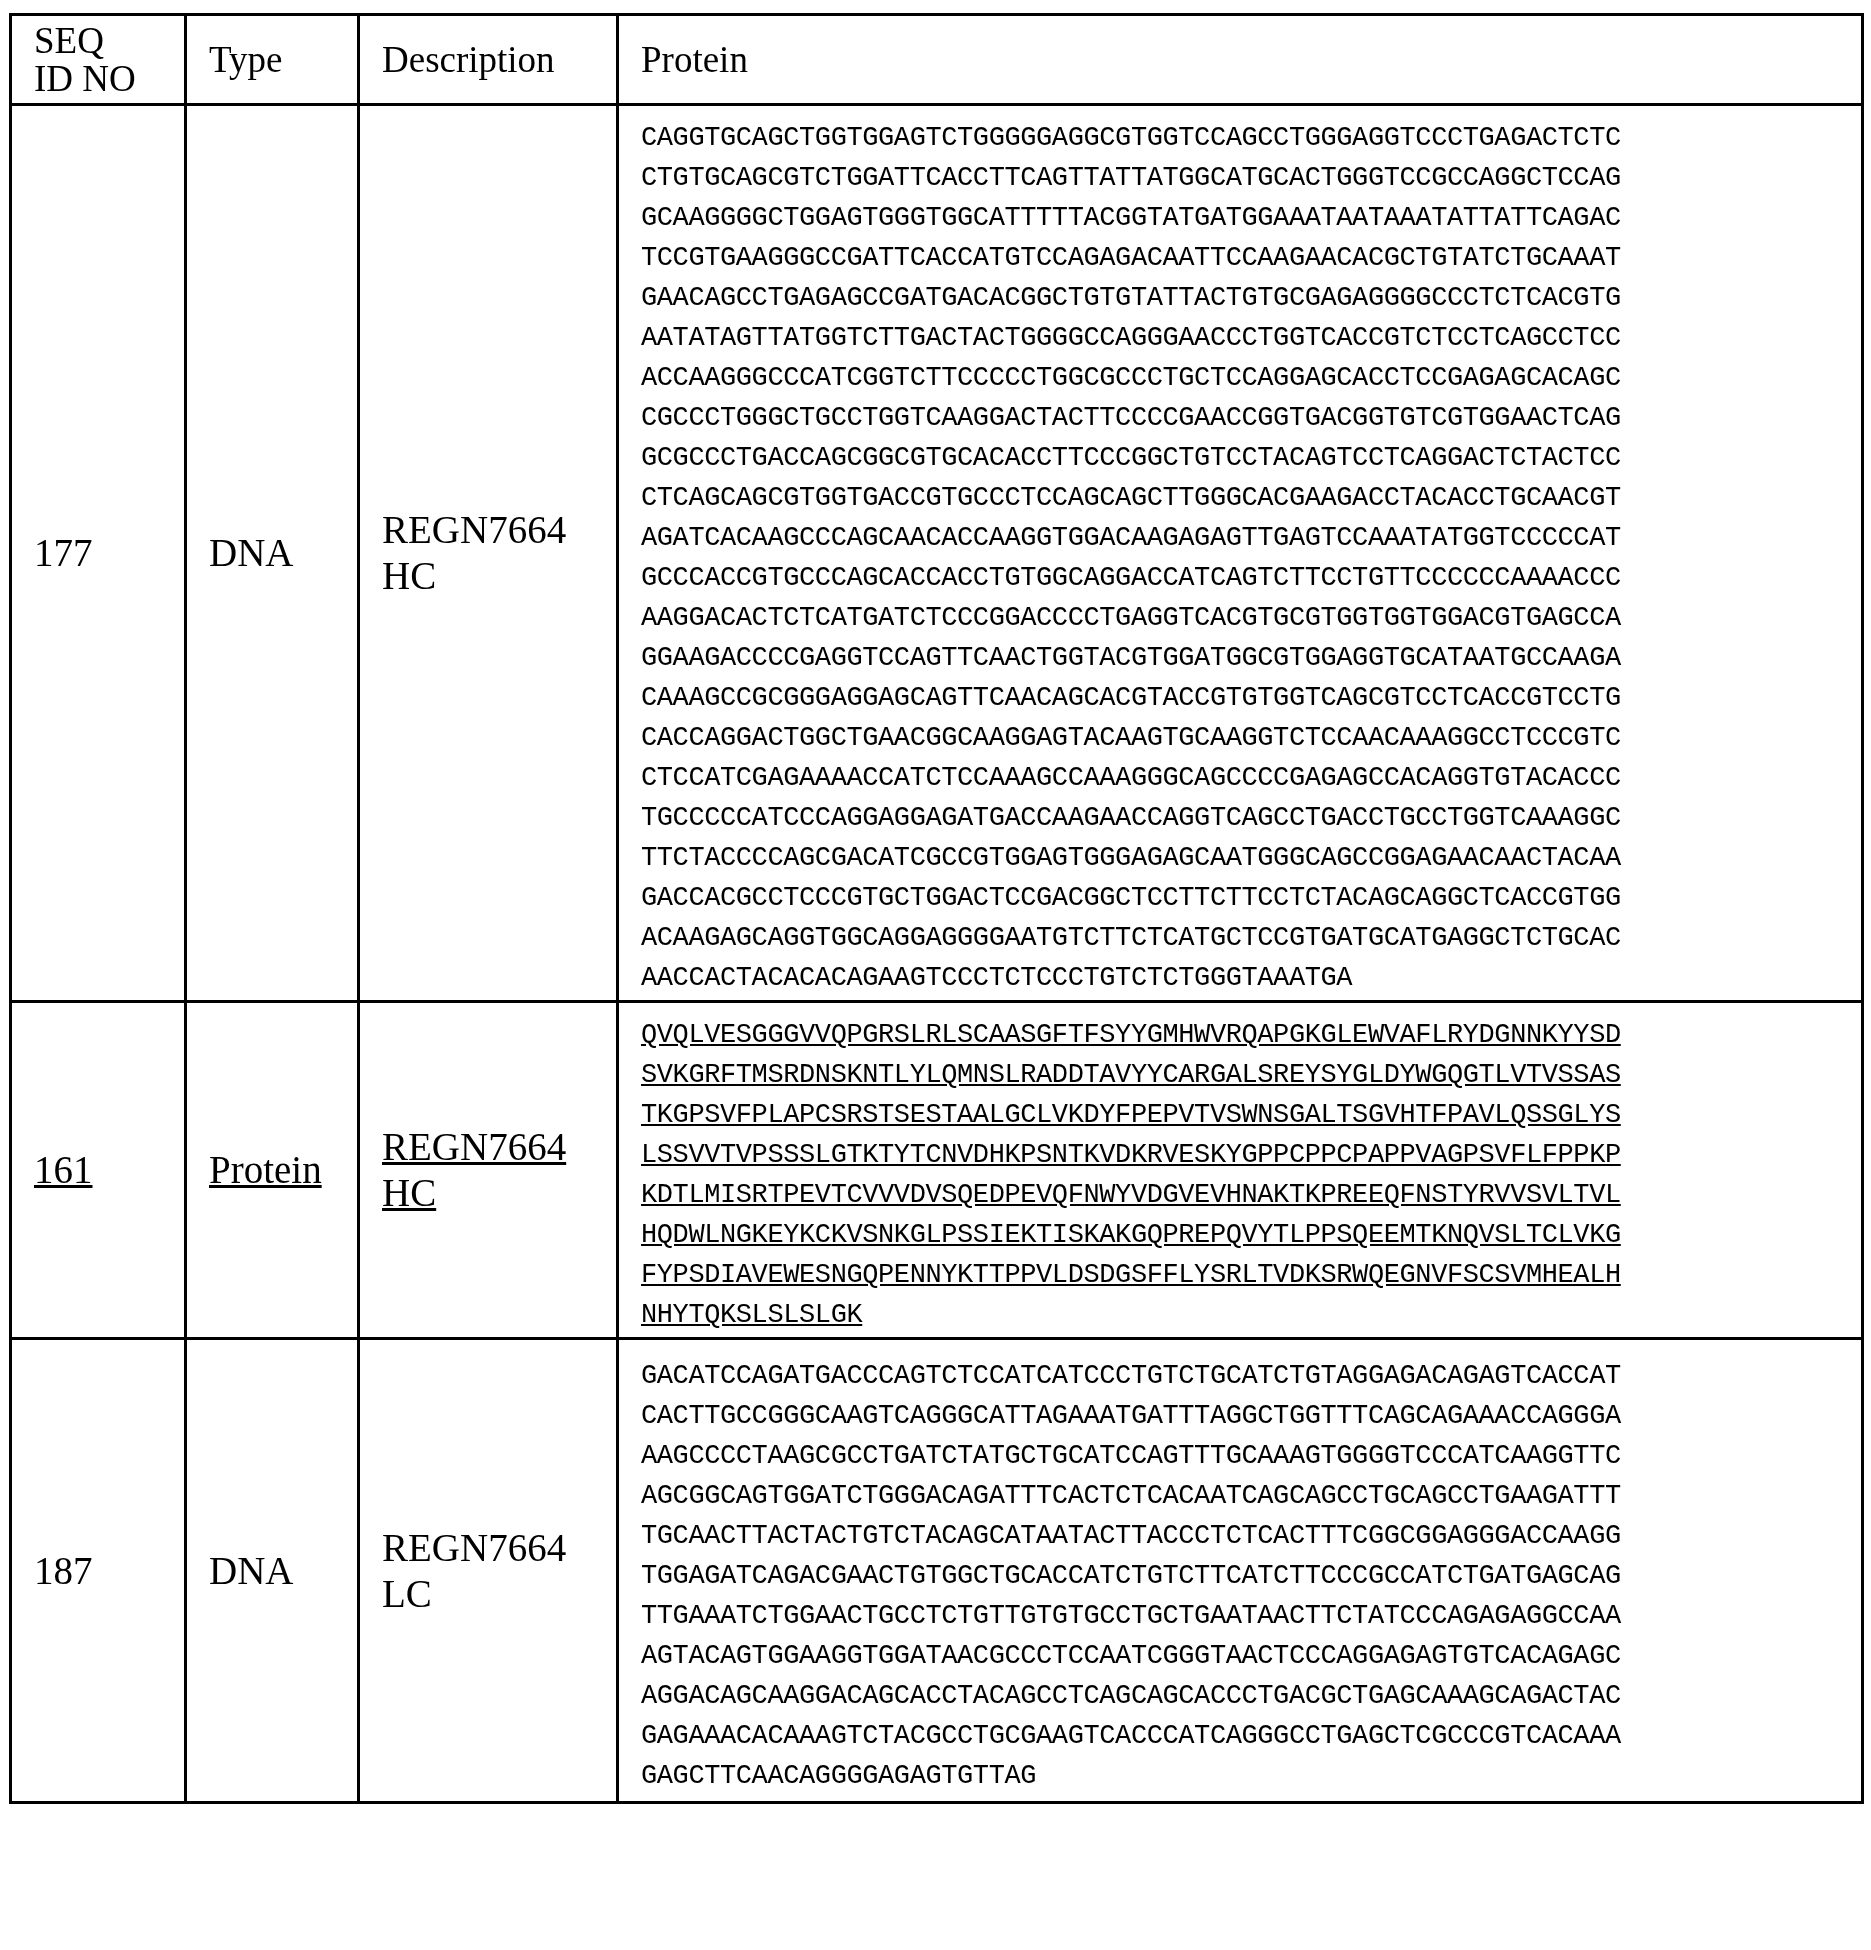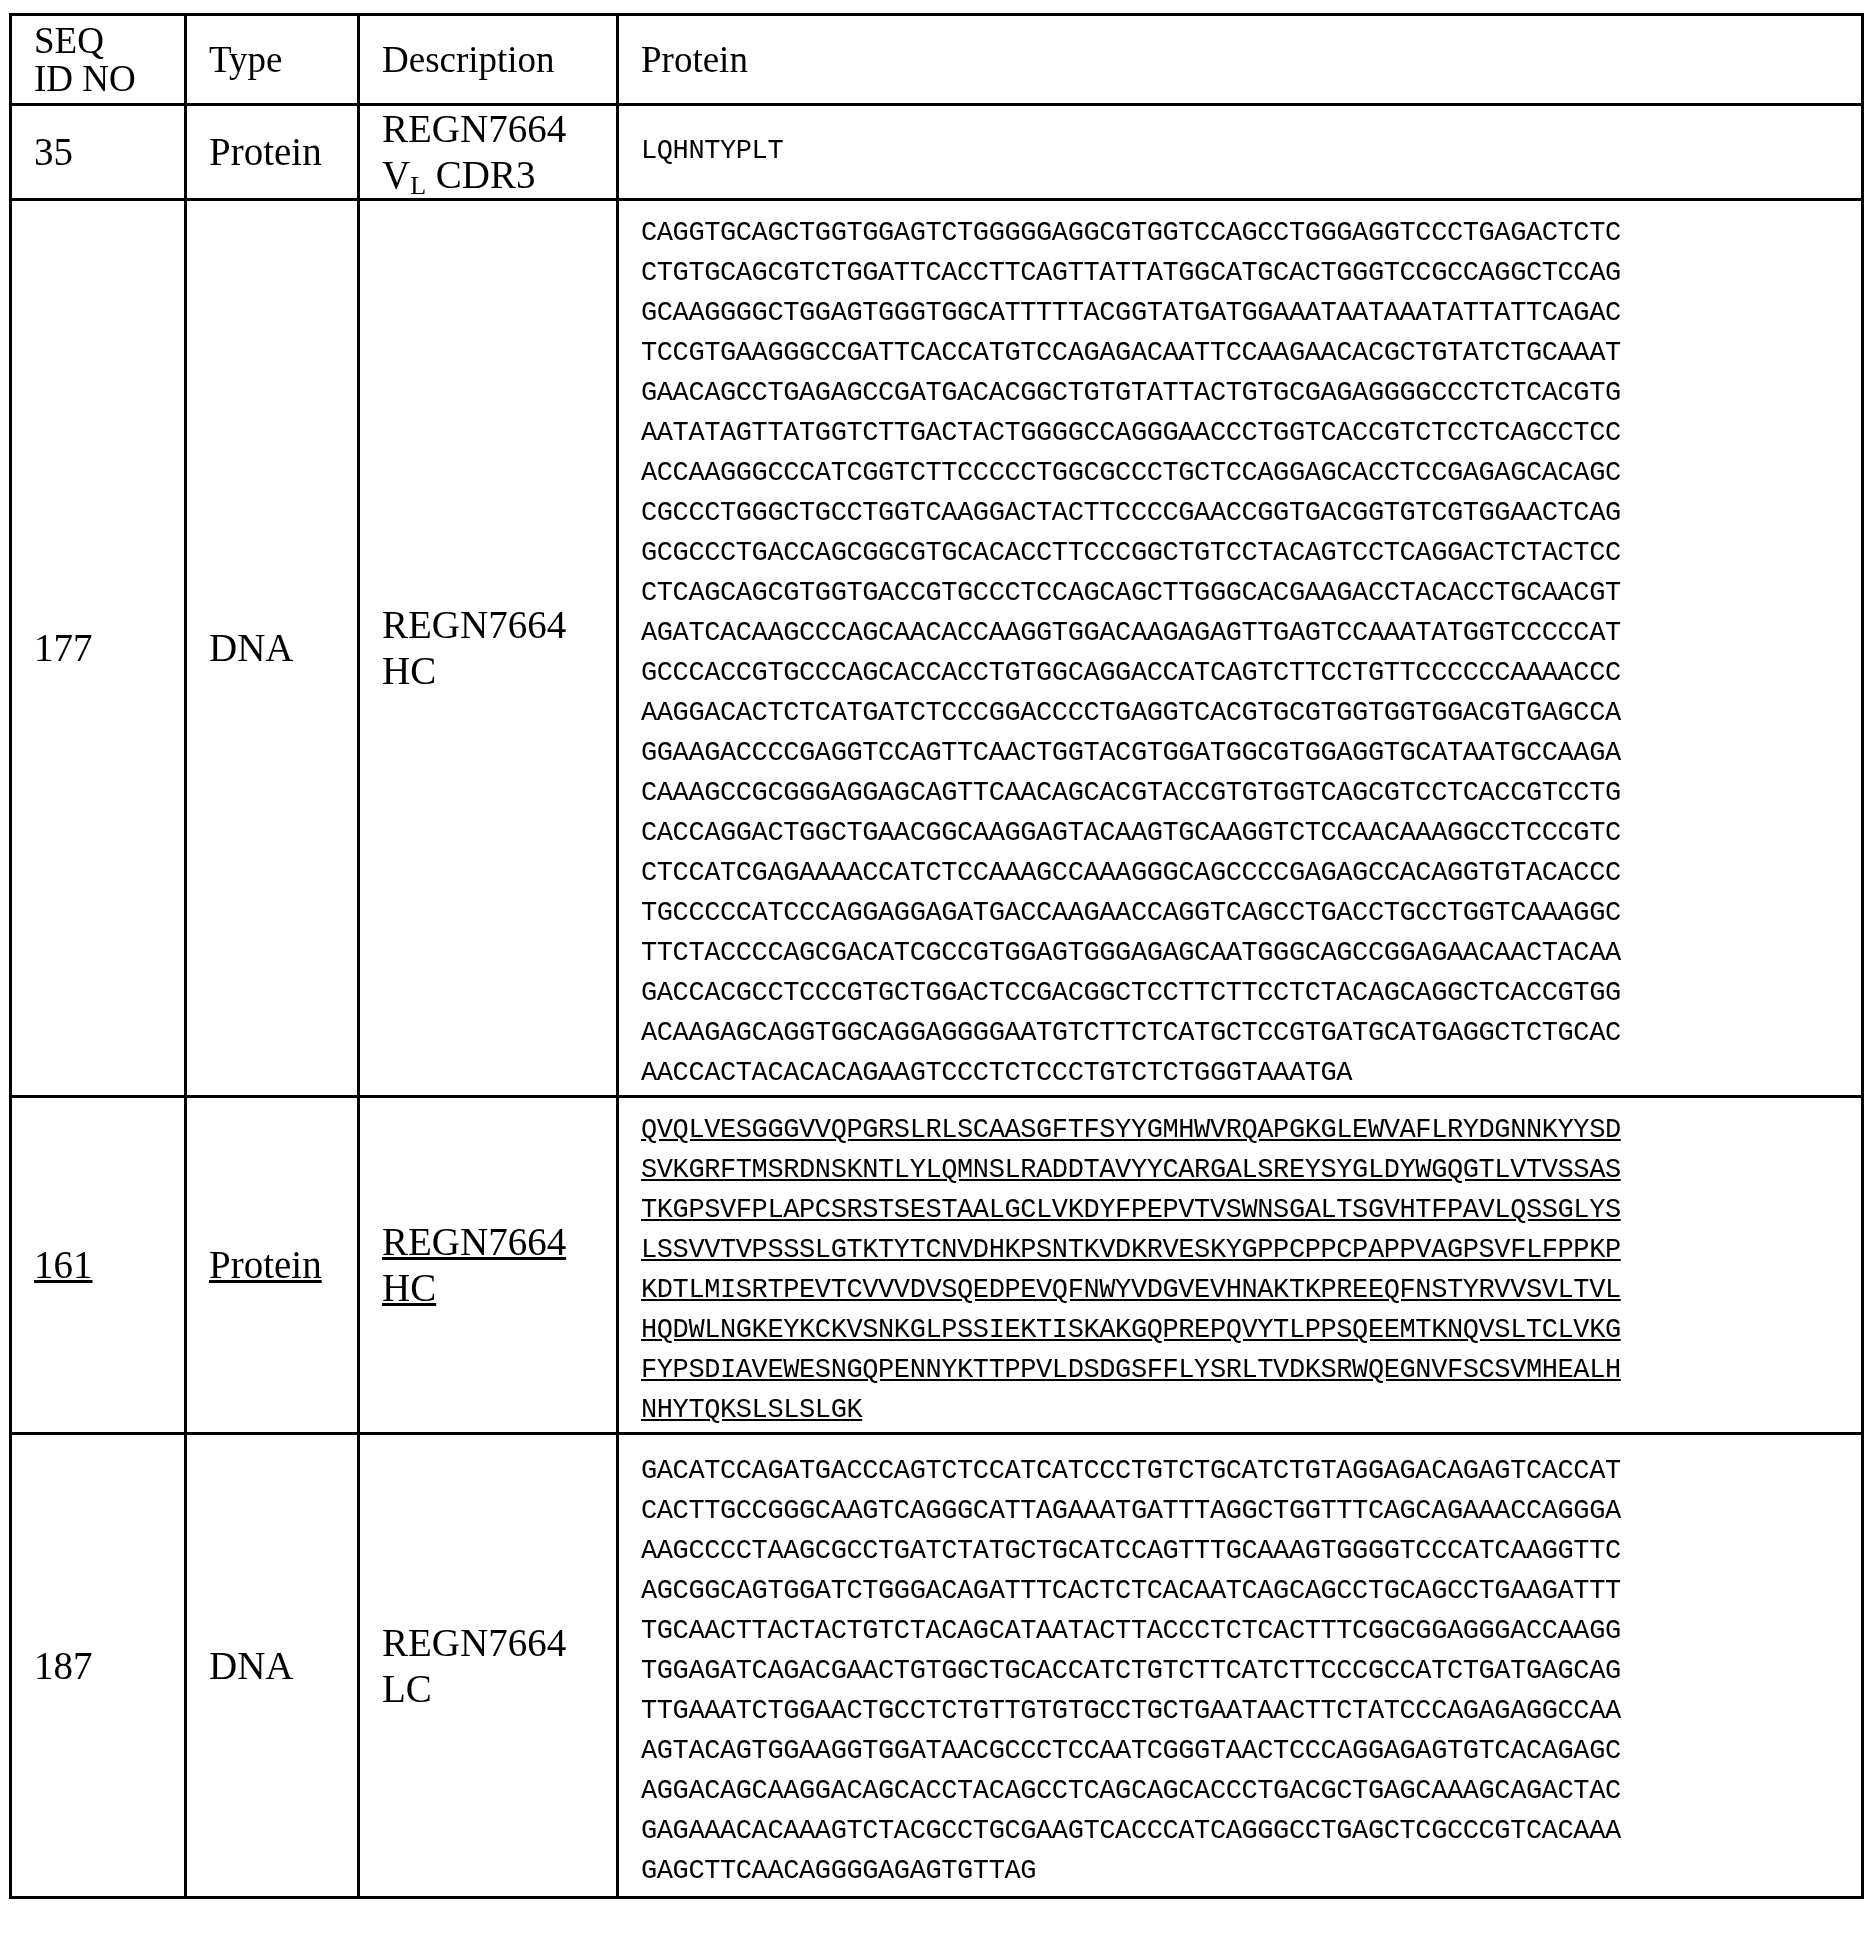--- a/index.html
+++ b/index.html
@@ -74,36 +74,20 @@
           <div class="inner">Description</div>
         </th>
       <th>
           <div class="inner">Protein</div>
         </th>
     </tr>
   </thead>
   <tbody id="tbody">
 
 
-    <tr class="r-short">
-      <td class="plain">
-          <div class="inner">35</div>
-        </td>
-      <td class="plain">
-          <div class="inner">Protein</div>
-        </td>
-      <td class="plain desc">
-          <div class="inner"><span>REGN7664</span><br><span><span>V</span><sub class="sub-l">L</sub><span> CDR3</span></span></div>
-        </td>
-      <td class="seq single">
-          <div class="inner">
-            <span class="seq-line">LQHNTYPLT</span>
-          </div>
-        </td>
-    </tr>
 
     <tr class="r-113">
       <td class="plain">
           <div class="inner">177</div>
         </td>
       <td class="plain">
           <div class="inner">DNA</div>
         </td>
       <td class="plain desc">
           <div class="inner"><span>REGN7664</span><br><span>HC</span></div>

